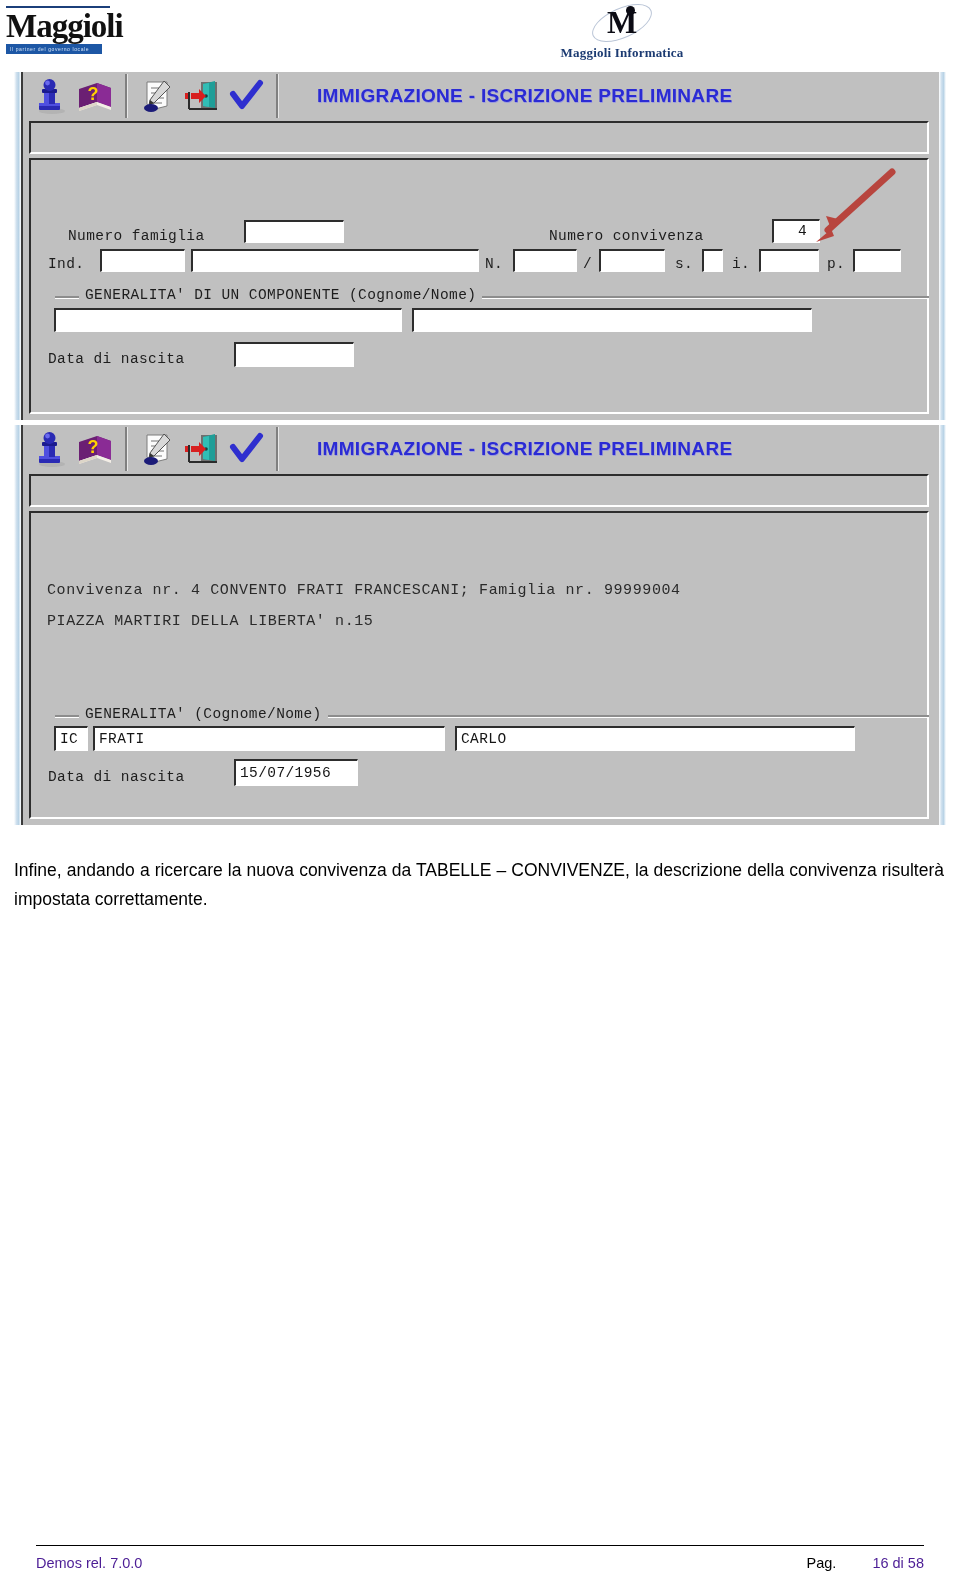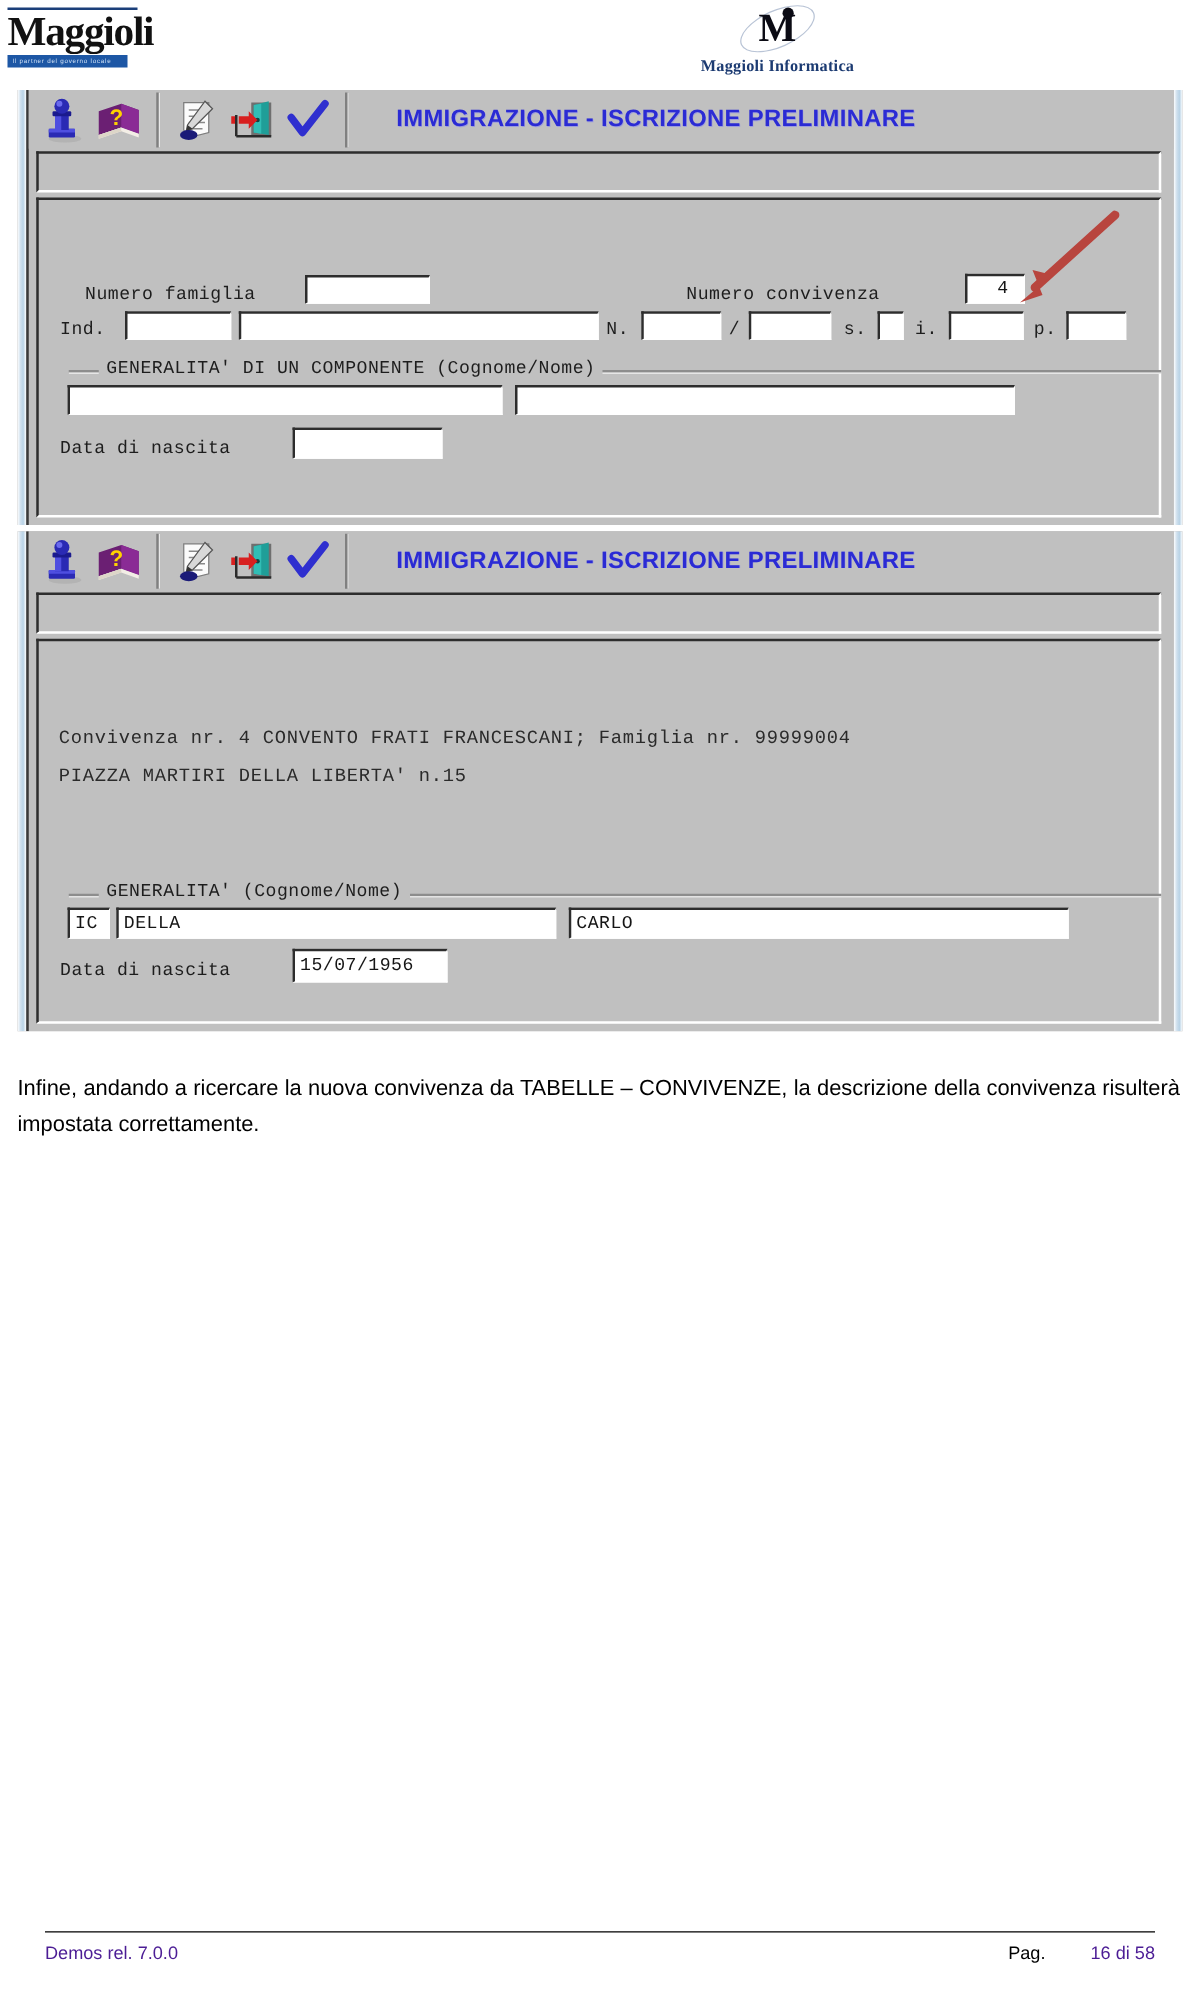--- a/index.html
+++ b/index.html
@@ -499,21 +499,21 @@
 
       <span class="statline" style="left:26px; top:157px;">Convivenza nr. 4 CONVENTO FRATI FRANCESCANI; Famiglia nr. 99999004</span>
       <span class="statline" style="left:26px; top:188px;">PIAZZA MARTIRI DELLA LIBERTA' n.15</span>
 
       <div class="groupbox" style="left:34px; top:290px; width:874px; height:1px;">
         <div class="gb-line"></div>
         <span class="gb-legend" style="left:24px;">GENERALITA'  (Cognome/Nome)</span>
       </div>
 
       <div class="fld" style="left:33px; top:301px; width:34px; height:25px;">IC</div>
-      <div class="fld" style="left:72px; top:301px; width:352px; height:25px;">DELLA</div>
+      <div class="fld" style="left:72px; top:301px; width:352px; height:25px;">FRATI</div>
       <div class="fld" style="left:434px; top:301px; width:400px; height:25px;">CARLO</div>
 
       <span class="lbl" style="left:27px; top:344px;">Data di nascita</span>
       <div class="fld" style="left:213px; top:334px; width:124px; height:27px;">15/07/1956</div>
 
     </div>
   </div>
 </div>
 
 <p id="body-text">Infine, andando a ricercare la nuova convivenza da TABELLE – CONVIVENZE, la descrizione della convivenza risulterà impostata correttamente.</p>

